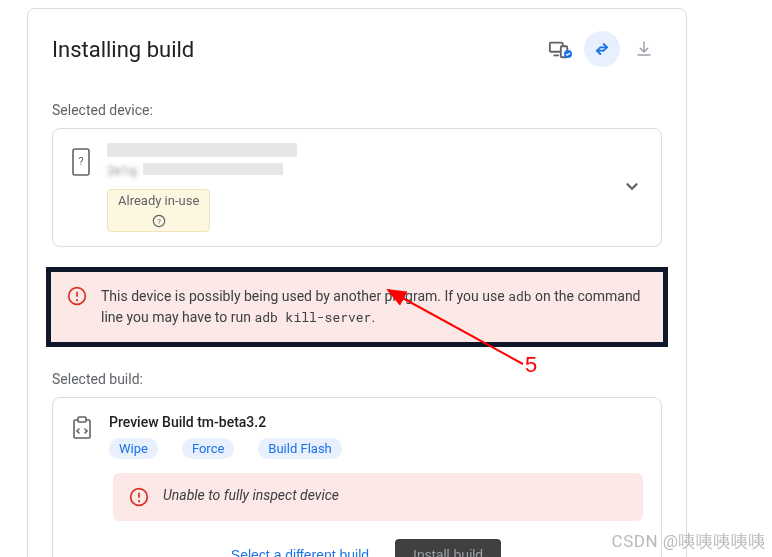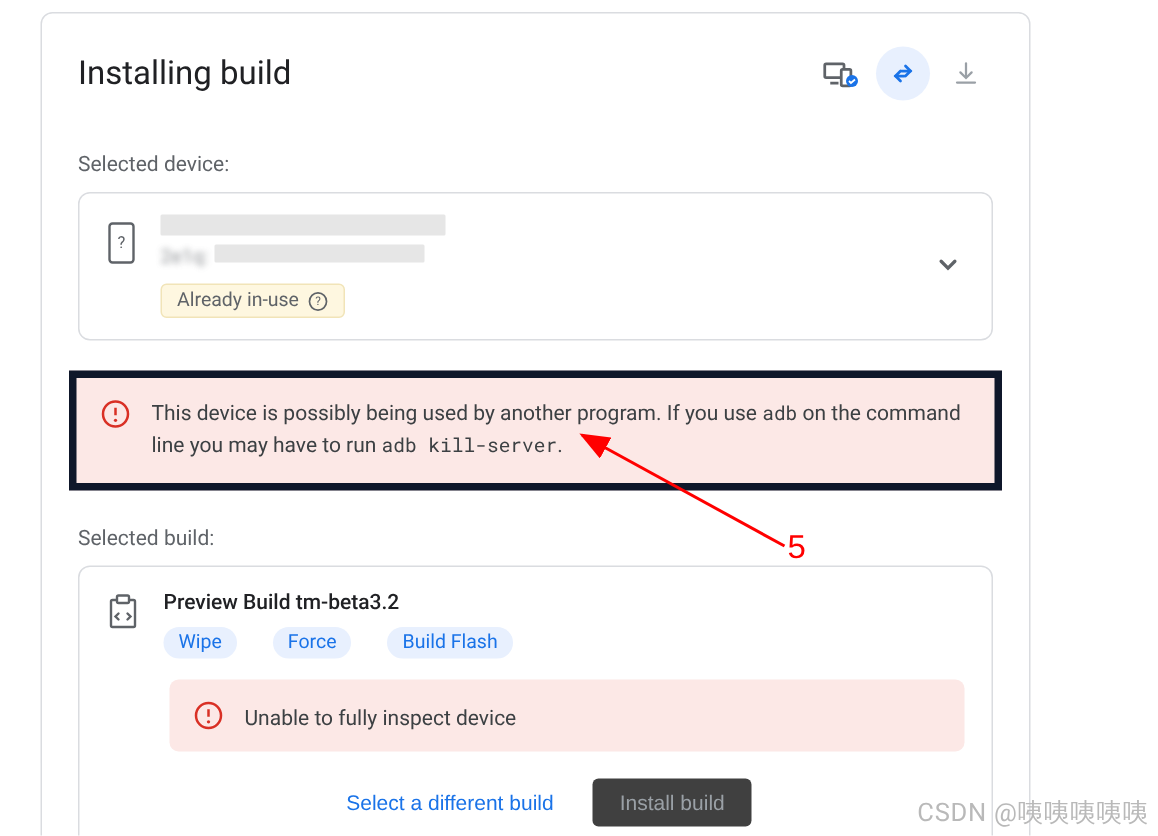--- a/index.html
+++ b/index.html
@@ -82,20 +82,21 @@
   .badge {
     display: inline-flex;
     align-items: center;
     gap: 6px;
     background: #fef7e0;
     border: 1px solid #f1e4b8;
     color: #5f6368;
     font-size: 13px;
     padding: 3px 10px;
     border-radius: 4px;
+    flex-direction: column;
   }
   .chev {
     color: #5f6368;
     align-self: center;
   }
   .alert {
     display: flex;
     gap: 14px;
     background: #fce8e6;
     padding: 14px 16px;
@@ -136,28 +137,29 @@
   .chips { display: flex; gap: 24px; }
   .chip {
     font-size: 13px;
     color: #1a73e8;
     background: #e8f0fe;
     padding: 3px 10px;
     border-radius: 12px;
   }
   .inner-alert {
     display: flex;
-    align-items: flex-end;
+    align-items: flex-start;
     gap: 14px;
     background: #fce8e6;
     border-radius: 6px;
     padding: 14px 16px;
     margin: 0 0 18px 42px;
     font-size: 14px;
     color: #3c4043;
+    font-style: italic;
   }
   .btnrow {
     display: flex;
     justify-content: center;
     gap: 8px;
   }
   .btn {
     font-size: 14px;
     font-weight: 500;
     padding: 8px 18px;

